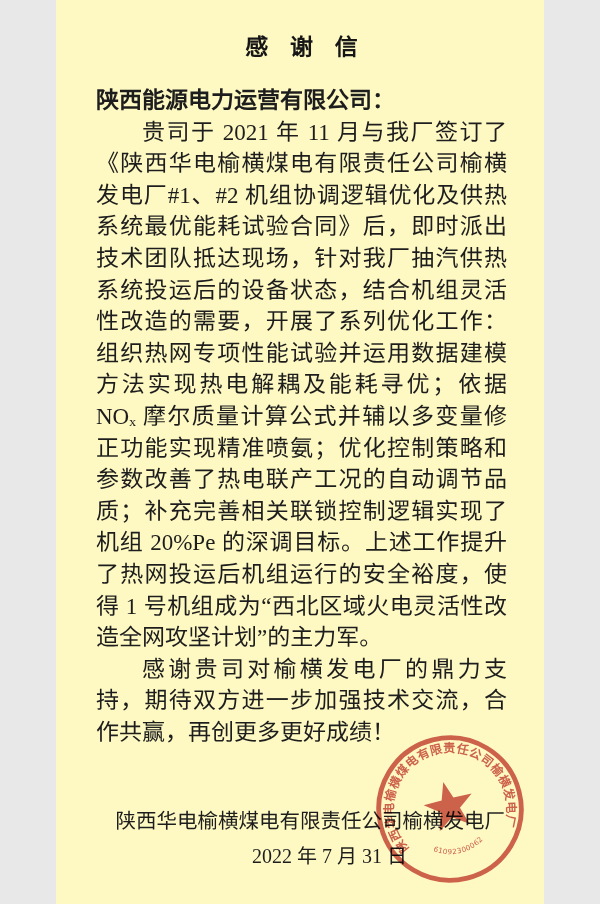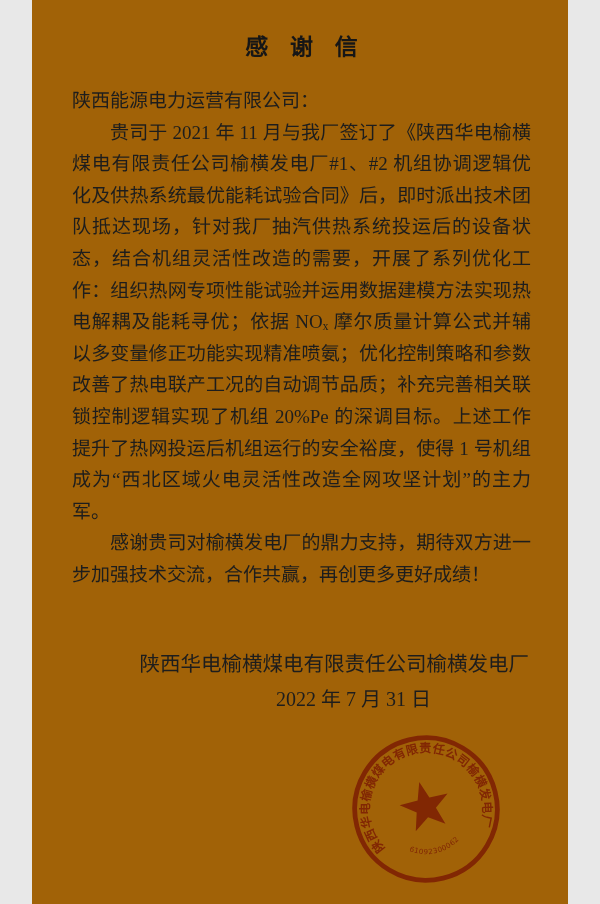--- a/index.html
+++ b/index.html
@@ -3,43 +3,44 @@
 <meta charset="utf-8">
 <style>
   * { margin: 0; padding: 0; box-sizing: border-box; }
   html, body { background: #e8e8e8; }
   body {
     font-family: "Liberation Serif", "DejaVu Serif", serif;
     -webkit-font-smoothing: antialiased;
   }
   .page {
     position: relative;
-    width: 536px;
+    width: 488px;
     height: 904px;
     margin: 0 auto;
-    background: #a16207;
+    background: #fef9c3;
     color: #1d1d1d;
     padding: 32px 37px 0 40px;
     overflow: hidden;
   }
   .letter-title {
     text-align: center;
     font-size: 23px;
     font-weight: bold;
     word-spacing: 0.7em;
     line-height: 32px;
     margin-bottom: 21px;
     color: #161616;
   }
   .salutation {
-    font-size: 19px;
+    font-size: 23px;
     line-height: 31.6px;
+    font-weight: bold;
   }
   .letter-body p {
-    font-size: 19px;
+    font-size: 23px;
     line-height: 31.6px;
     text-align: justify;
     text-indent: 2em;
   }
   .signature-line {
     margin-top: 57px;
     font-size: 20.5px;
     line-height: 32px;
     text-align: right;
     padding-right: 2px;

